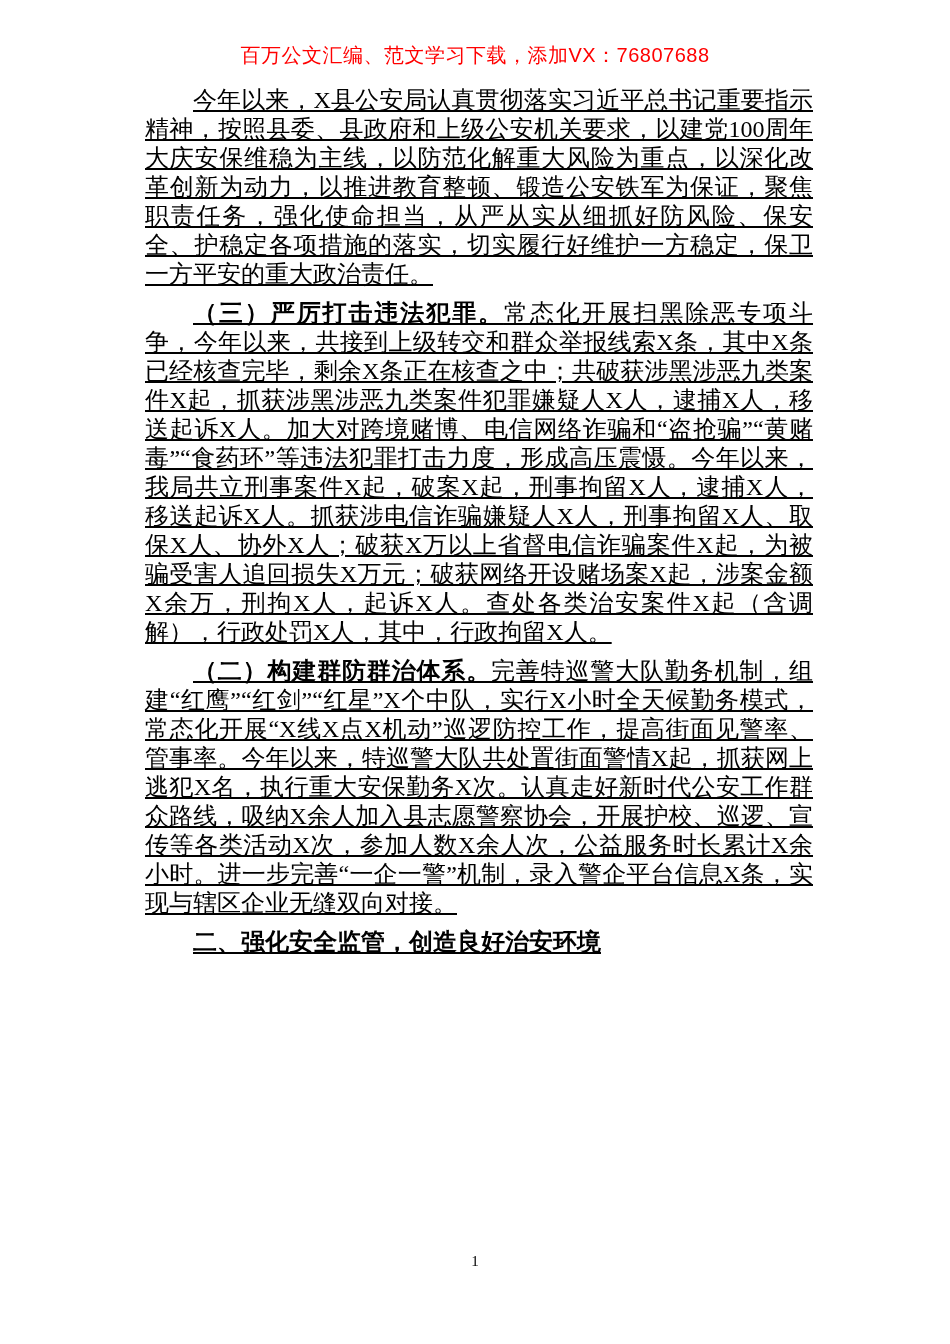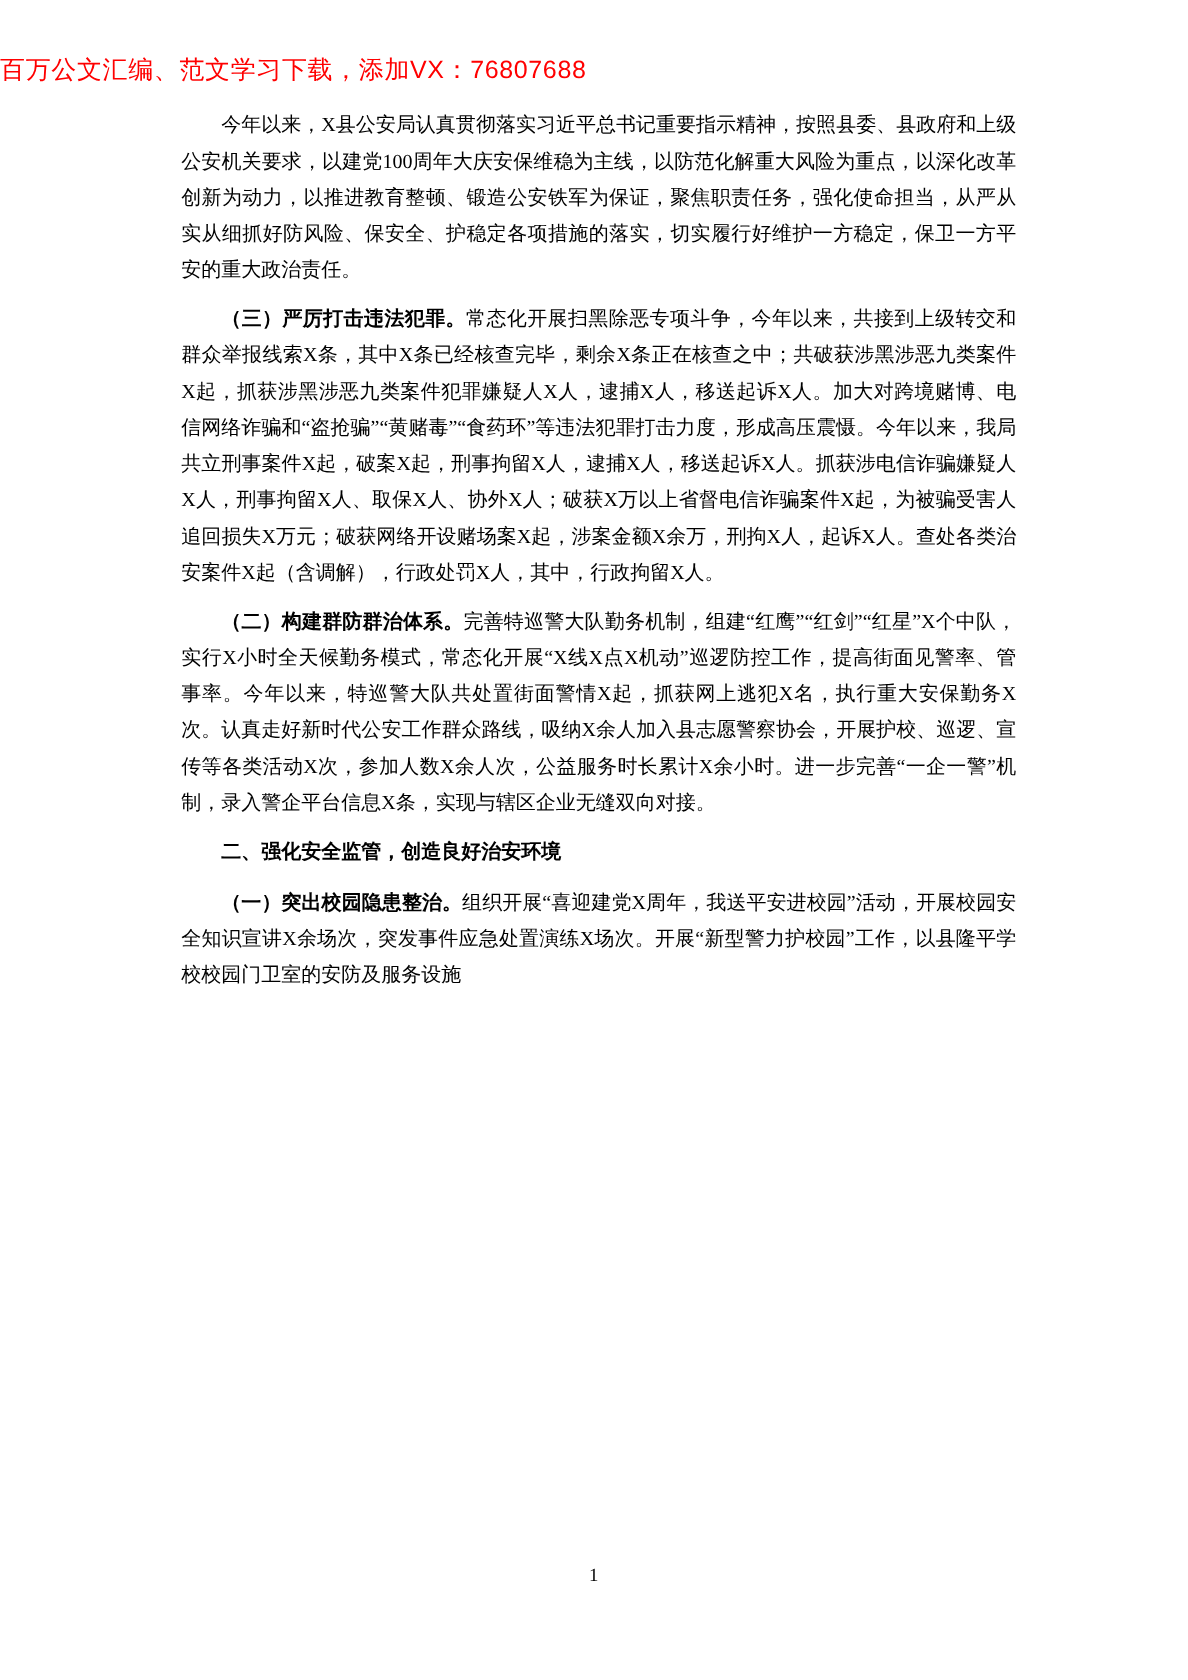--- a/index.html
+++ b/index.html
@@ -17,38 +17,40 @@
     top: 0; left: 0;
     width: 950px;
     height: 1344px;
     background: #ffffff;
   }
   .doc-header {
     position: absolute;
     top: 42px;
     left: 0;
     width: 100%;
+    text-align: center;
     color: #ff0000;
     font-size: 20px;
     font-family: "Liberation Sans", "DejaVu Sans", sans-serif;
     letter-spacing: 0.5px;
   }
   .content {
     position: absolute;
     top: 86px;
     left: 145px;
     width: 668px;
   }
   .content p {
-    font-size: 16px;
+    font-size: 24px;
     line-height: 29px;
     text-align: justify;
     text-indent: 2em;
     margin-bottom: 10px;
     word-break: break-all;
+    text-decoration: underline;
   }
   .content p.heading {
     font-weight: bold;
     margin-top: 4px;
     margin-bottom: 12px;
   }
   .content p .lead {
     font-weight: bold;
   }
   .page-number {
@@ -66,18 +68,17 @@
 
 <div class="page">
 
   <div class="doc-header">百万公文汇编、范文学习下载，添加VX：76807688</div>
 
   <div class="content" id="doc-content">
       <p class="body">今年以来，X县公安局认真贯彻落实习近平总书记重要指示精神，按照县委、县政府和上级公安机关要求，以建党100周年大庆安保维稳为主线，以防范化解重大风险为重点，以深化改革创新为动力，以推进教育整顿、锻造公安铁军为保证，聚焦职责任务，强化使命担当，从严从实从细抓好防风险、保安全、护稳定各项措施的落实，切实履行好维护一方稳定，保卫一方平安的重大政治责任。</p>
       <p class="sub"><span class="lead">（三）严厉打击违法犯罪。</span>常态化开展扫黑除恶专项斗争，今年以来，共接到上级转交和群众举报线索X条，其中X条已经核查完毕，剩余X条正在核查之中；共破获涉黑涉恶九类案件X起，抓获涉黑涉恶九类案件犯罪嫌疑人X人，逮捕X人，移送起诉X人。加大对跨境赌博、电信网络诈骗和“盗抢骗”“黄赌毒”“食药环”等违法犯罪打击力度，形成高压震慑。今年以来，我局共立刑事案件X起，破案X起，刑事拘留X人，逮捕X人，移送起诉X人。抓获涉电信诈骗嫌疑人X人，刑事拘留X人、取保X人、协外X人；破获X万以上省督电信诈骗案件X起，为被骗受害人追回损失X万元；破获网络开设赌场案X起，涉案金额X余万，刑拘X人，起诉X人。查处各类治安案件X起（含调解），行政处罚X人，其中，行政拘留X人。</p>
       <p class="sub"><span class="lead">（二）构建群防群治体系。</span>完善特巡警大队勤务机制，组建“红鹰”“红剑”“红星”X个中队，实行X小时全天候勤务模式，常态化开展“X线X点X机动”巡逻防控工作，提高街面见警率、管事率。今年以来，特巡警大队共处置街面警情X起，抓获网上逃犯X名，执行重大安保勤务X次。认真走好新时代公安工作群众路线，吸纳X余人加入县志愿警察协会，开展护校、巡逻、宣传等各类活动X次，参加人数X余人次，公益服务时长累计X余小时。进一步完善“一企一警”机制，录入警企平台信息X条，实现与辖区企业无缝双向对接。</p>
       <p class="heading">二、强化安全监管，创造良好治安环境</p>
-      <p class="sub"><span class="lead">（一）突出校园隐患整治。</span>组织开展“喜迎建党X周年，我送平安进校园”活动，开展校园安全知识宣讲X余场次，突发事件应急处置演练X场次。开展“新型警力护校园”工作，以县隆平学校校园门卫室的安防及服务设施</p>
     </div>
 
   <div class="page-number">1</div>
 
 </div>
 
 </body></html>

